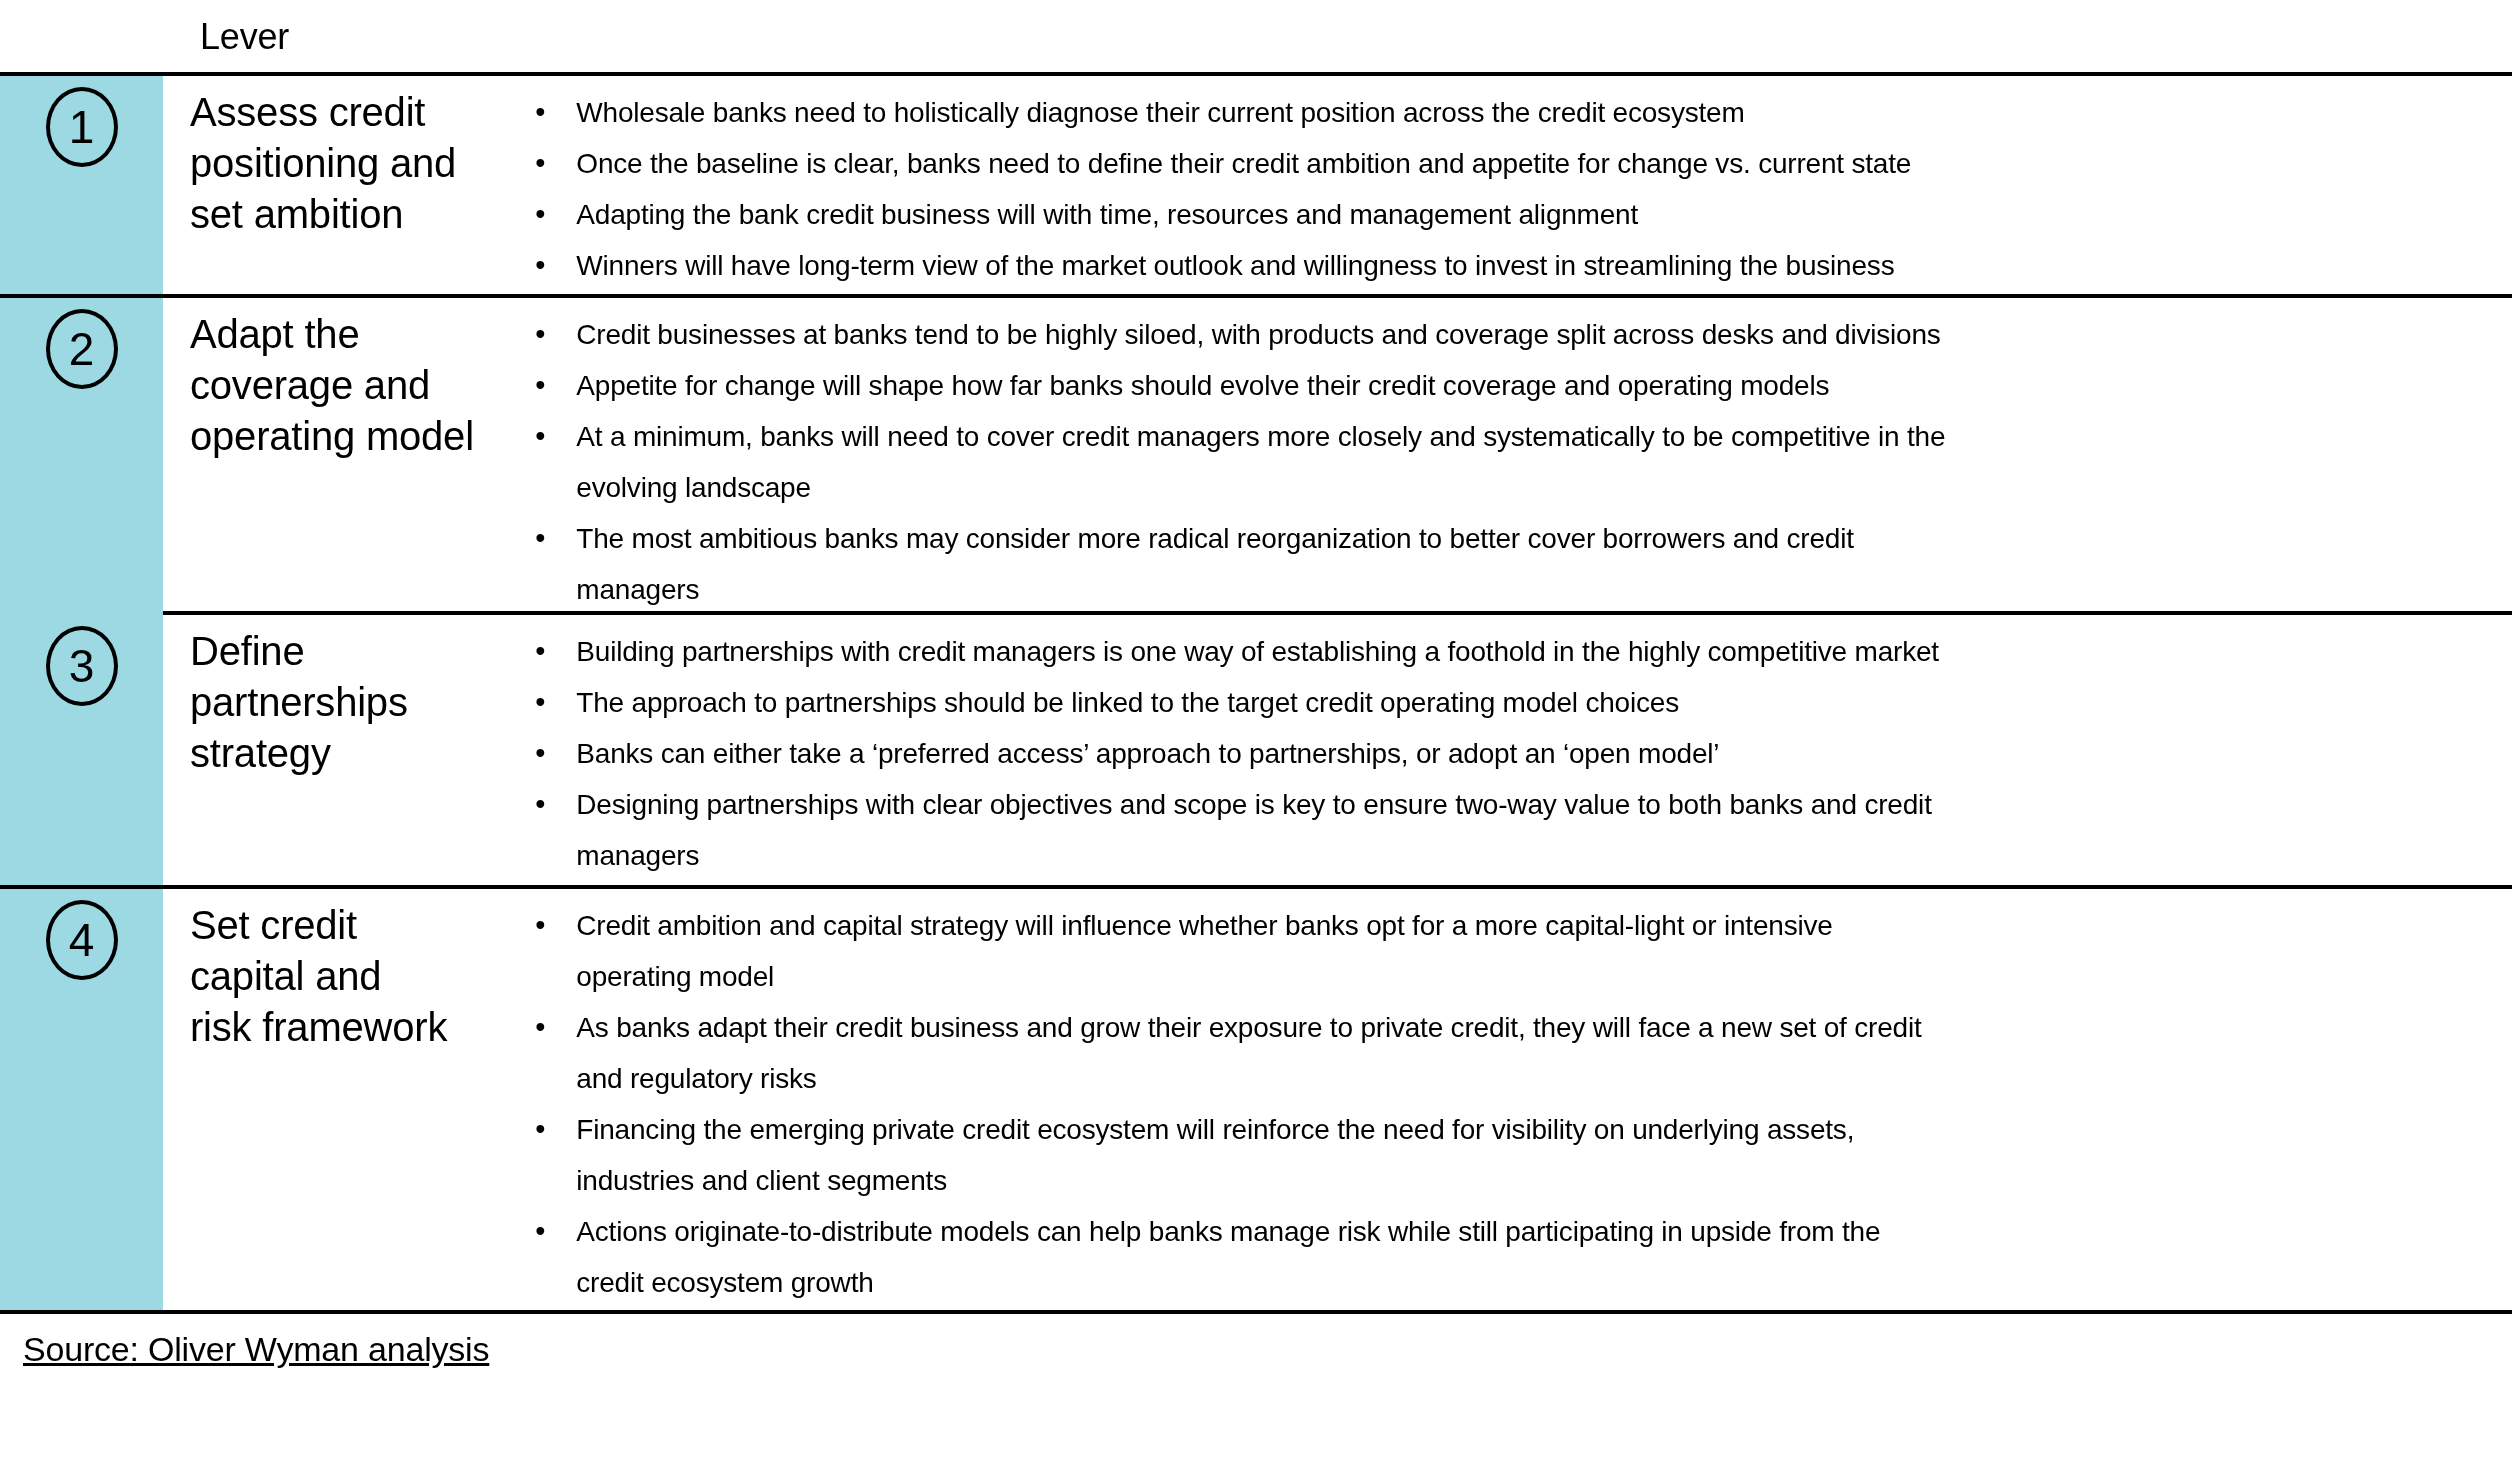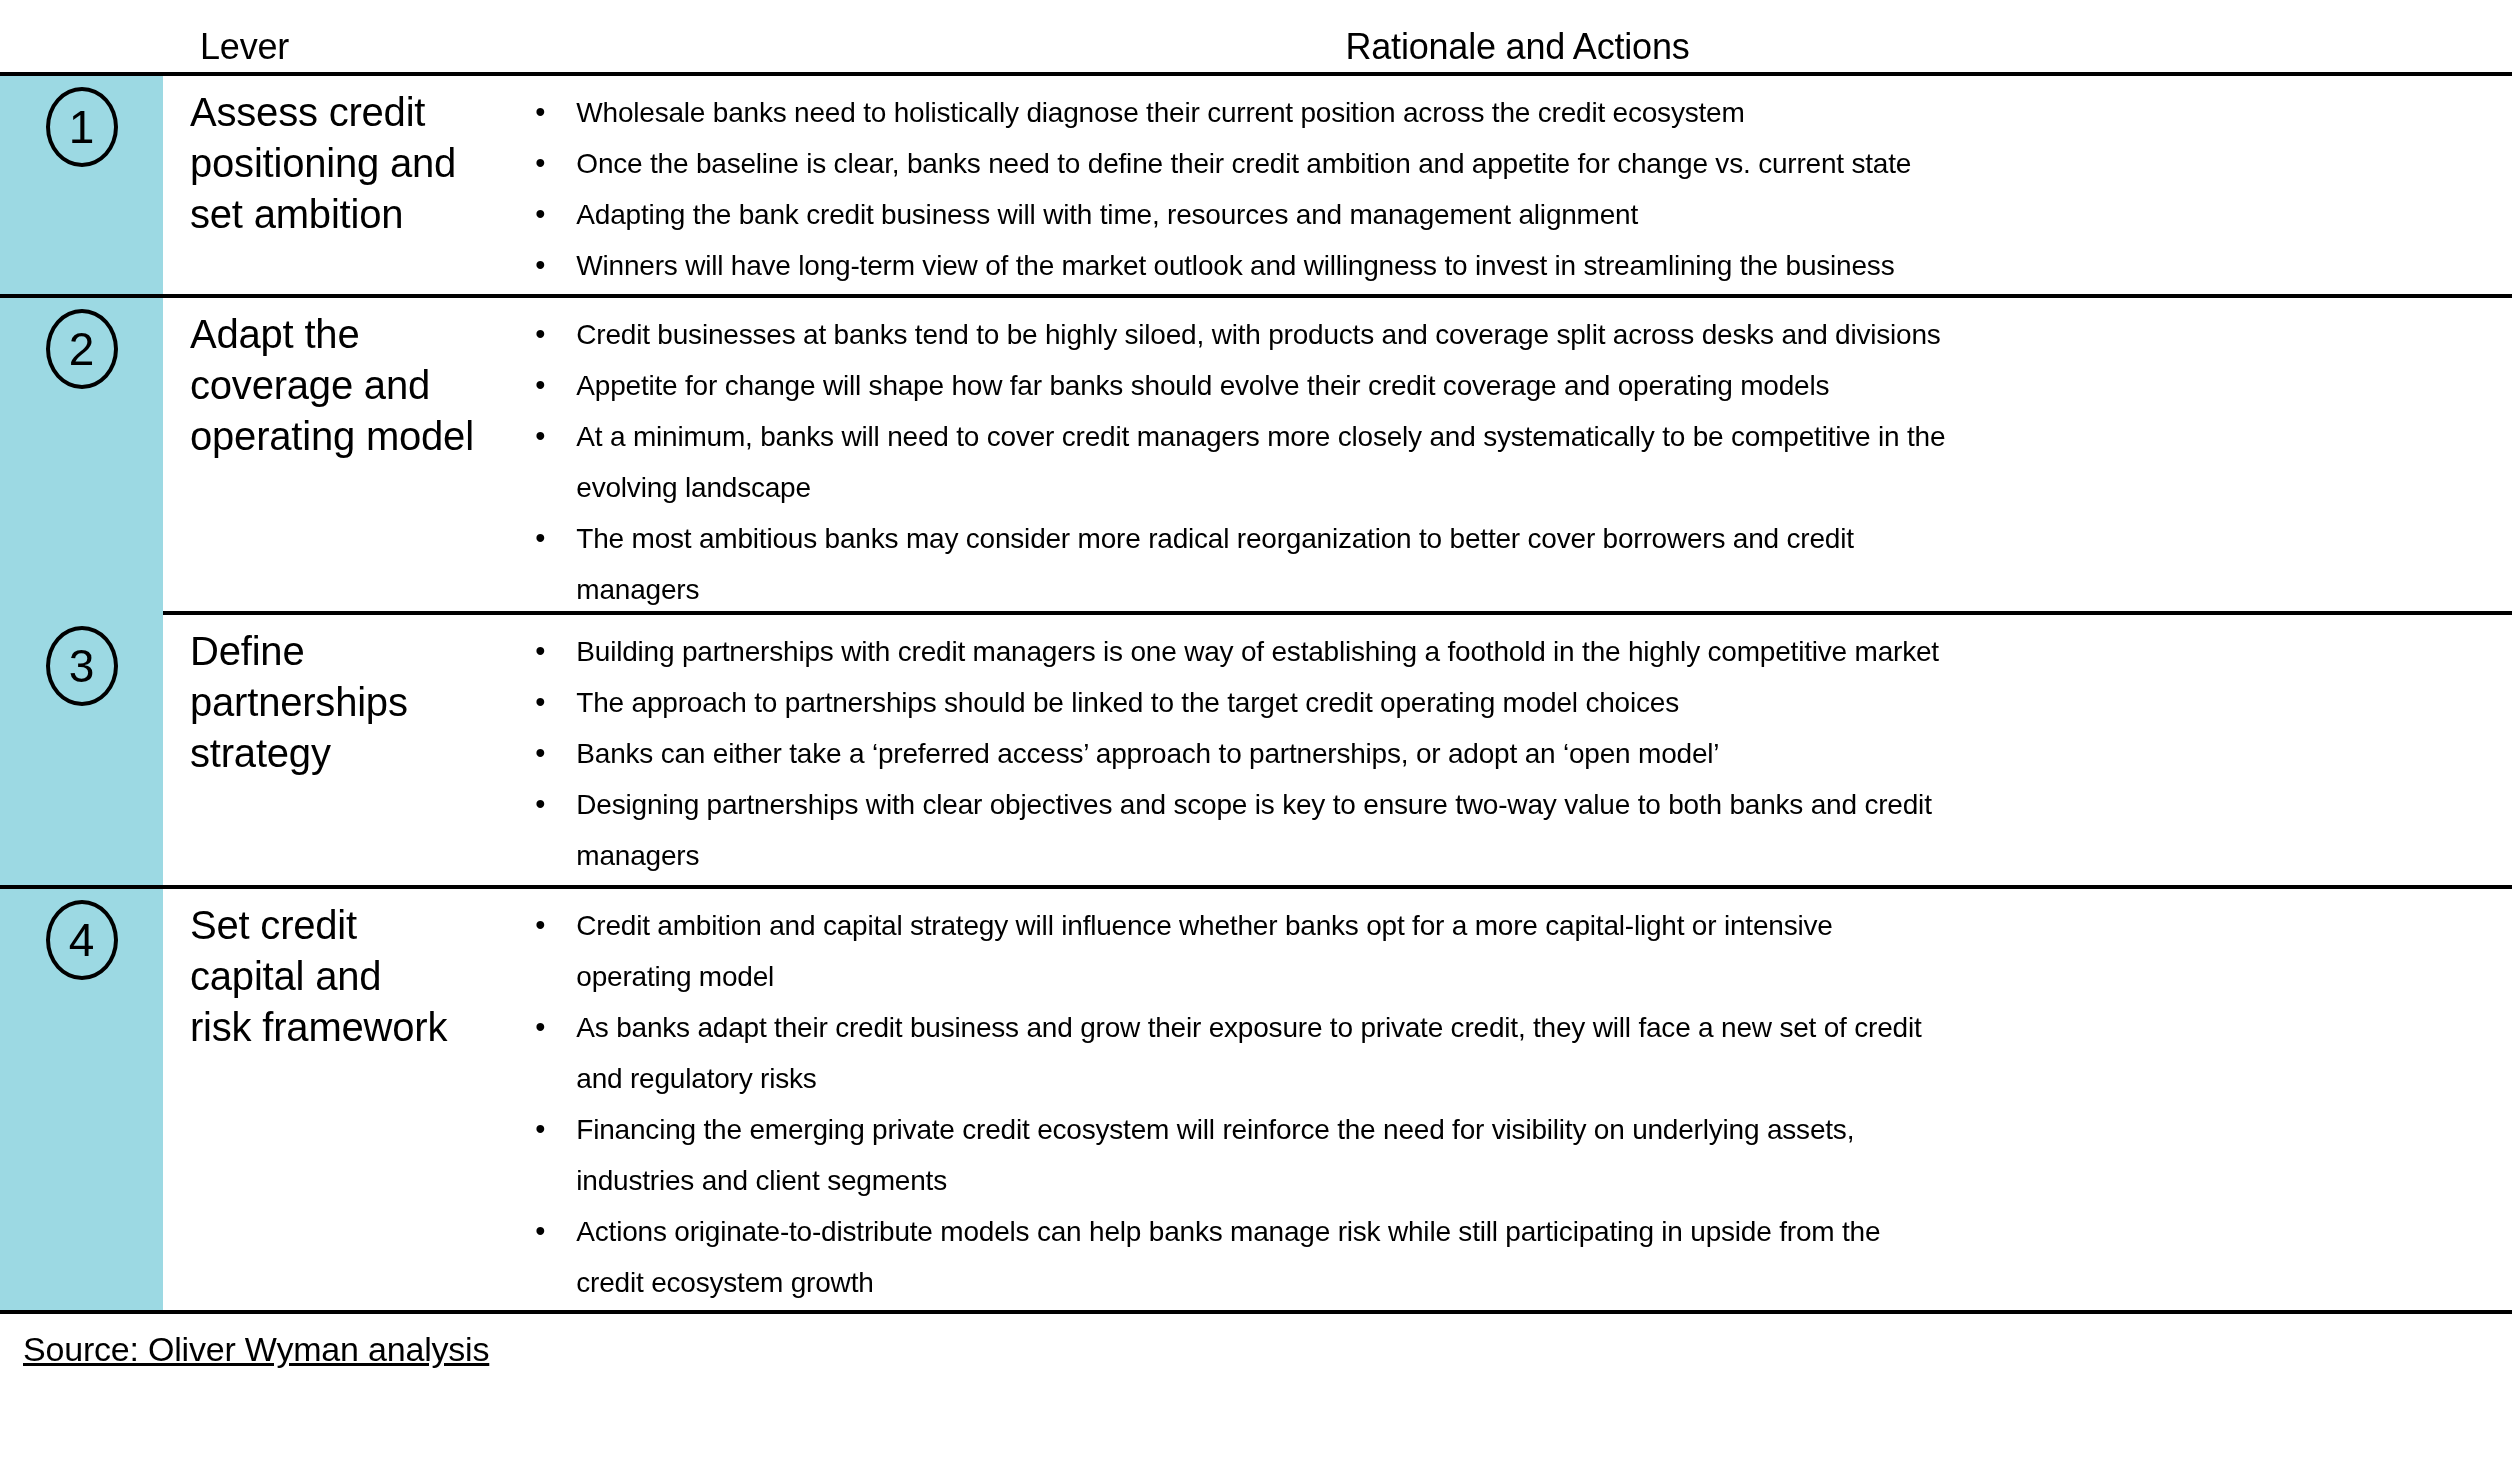--- a/index.html
+++ b/index.html
@@ -17,21 +17,21 @@
     font-size: 37px;
     font-weight: bold;
     letter-spacing: -0.4px;
   }
 
   .header-row {
     display: grid;
     grid-template-columns: 163px 360px 1fr;
     height: 72px;
     align-items: end;
-    padding-bottom: 4px;
+    padding-bottom: 14px;
   }
   .hcell { font-size: 36px; letter-spacing: -0.2px; }
   .hcell-lever { grid-column: 2; padding-left: 37px; }
   .hcell-rationale { grid-column: 3; text-align: center; }
 
   .tbody {
     border-top: 4.1px solid #000;
     border-bottom: 4.1px solid #000;
   }
   .row {
@@ -90,21 +90,20 @@
   }
 </style>
 </head>
 <body>
 
 <div class="page">
 
 
   <div class="header-row">
     <div class="hcell hcell-lever">Lever</div>
-    <div class="hcell hcell-rationale">Rationale and Actions</div>
   </div>
 
   <div class="tbody">
 
     <div class="row" style="height:218px">
       <div class="cell-num">
         <span class="circle">1</span>
       </div>
       <div class="cell-lever">Assess credit
 positioning and

